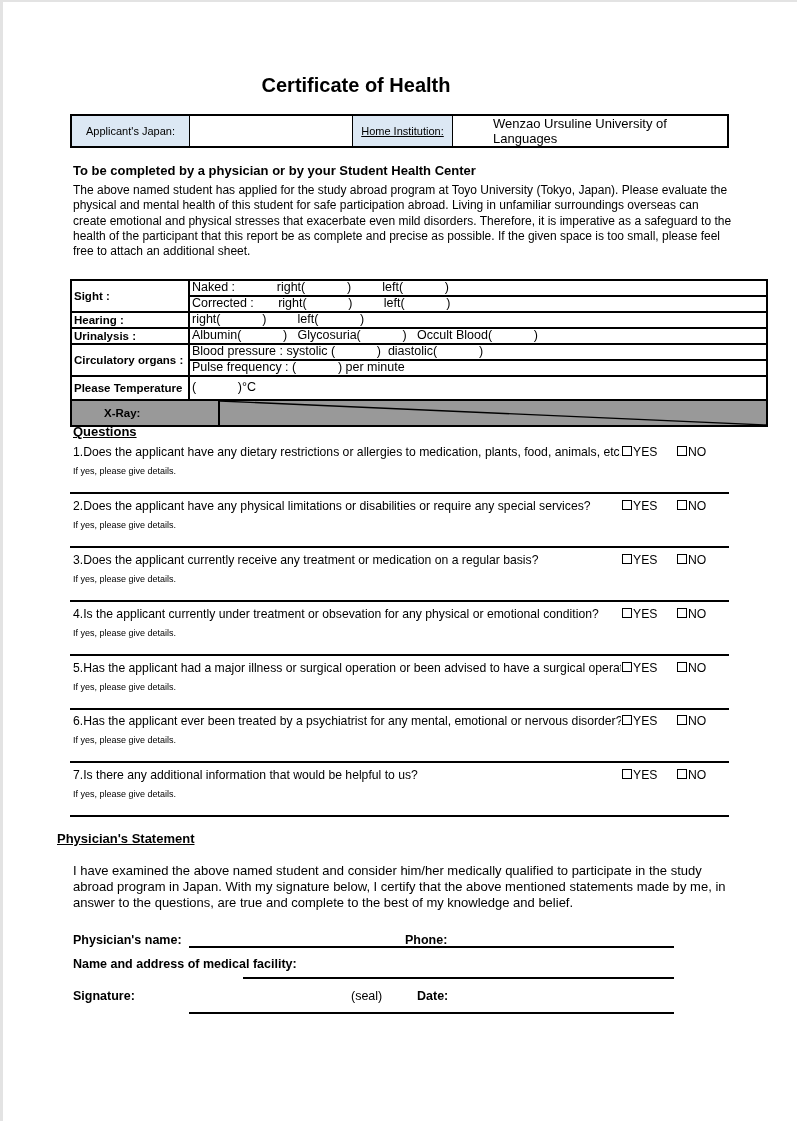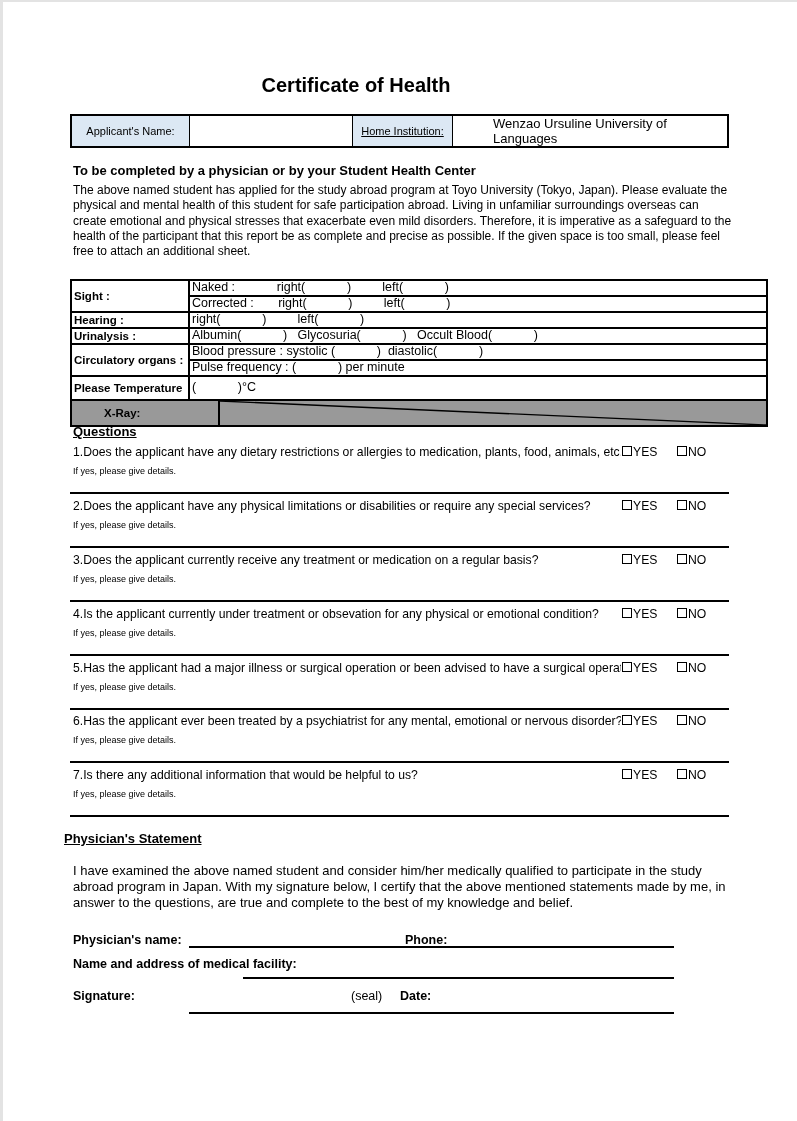--- a/index.html
+++ b/index.html
@@ -72,42 +72,42 @@
     .q-text {
       position: absolute; left: 3px; top: 5px; width: 548px; font-size: 12.2px;
       white-space: nowrap; overflow: hidden;
     }
     .q-detail { position: absolute; left: 3px; top: 26px; font-size: 9px; }
     .q-yes { position: absolute; left: 552px; top: 5px; font-size: 12.2px; cursor: pointer; }
     .q-no { position: absolute; left: 607px; top: 5px; font-size: 12.2px; cursor: pointer; }
     .box-glyph { display: inline-block; width: 8px; height: 8px; border: 1px solid #000; margin-right: 1px; vertical-align: 0px; }
 
     .statement-heading {
-      position: absolute; left: 64px; top: 831px;
+      position: absolute; left: 57px; top: 831px;
       font-weight: bold; font-size: 13px; text-decoration: underline;
     }
     .statement {
       position: absolute; left: 73px; top: 863px; width: 665px;
       font-size: 13px; line-height: 16px;
     }
 
     .sig-label { position: absolute; font-weight: bold; font-size: 12.5px; }
     .sig-line { position: absolute; height: 2px; background: #000; }
     .seal { position: absolute; font-size: 12.5px; }
   </style>
 </head>
 <body>
 
 <div class="page-edge-top"></div>
 <div class="page-edge-left"></div>
 
 <div class="title">Certificate of Health</div>
 
 <div class="header-table">
-  <div class="hcell hlabel" style="width:118px;">Applicant's Name:</div>
+  <div class="hcell hlabel" style="width:118px;">Applicant's Japan:</div>
   <div class="hcell hval" style="width:163px;"></div>
   <div class="hcell hlabel" style="width:100px;text-decoration:underline;">Home Institution:</div>
   <div class="hcell hval" style="flex:1;padding-left:40px;">Wenzao Ursuline University of Languages</div>
 </div>
 
 <div class="section-heading">To be completed by a physician or by your Student Health Center</div>
 <div class="intro">The above named student has applied for the study abroad program at Toyo University (Tokyo, Japan). Please evaluate the physical and mental health of this student for safe participation abroad. Living in unfamiliar surroundings overseas can create emotional and physical stresses that exacerbate even mild disorders. Therefore, it is imperative as a safeguard to the health of the participant that this report be as complete and precise as possible. If the given space is too small, please feel free to attach an additional sheet.</div>
 
 <div class="exam">
   <div class="exam-row">
@@ -204,14 +204,14 @@
 
 <div class="sig-label" style="left:73px; top:933px;">Physician's name:</div>
 <div class="sig-line" style="left:189px; top:946px; width:485px;"></div>
 <div class="sig-label" style="left:405px; top:933px;">Phone:</div>
 
 <div class="sig-label" style="left:73px; top:957px;">Name and address of medical facility:</div>
 <div class="sig-line" style="left:243px; top:977px; width:431px;"></div>
 
 <div class="sig-label" style="left:73px; top:989px;">Signature:</div>
 <div class="seal" style="left:351px; top:989px;">(seal)</div>
-<div class="sig-label" style="left:400px; top:989px;">Date:</div>
+<div class="sig-label" style="left:417px; top:989px;">Date:</div>
 <div class="sig-line" style="left:189px; top:1012px; width:485px;"></div>
 
 </body></html>

